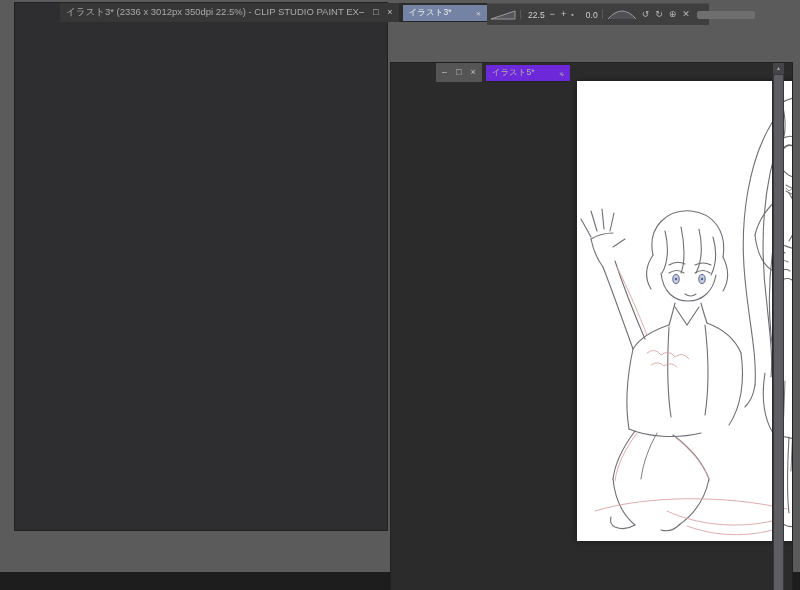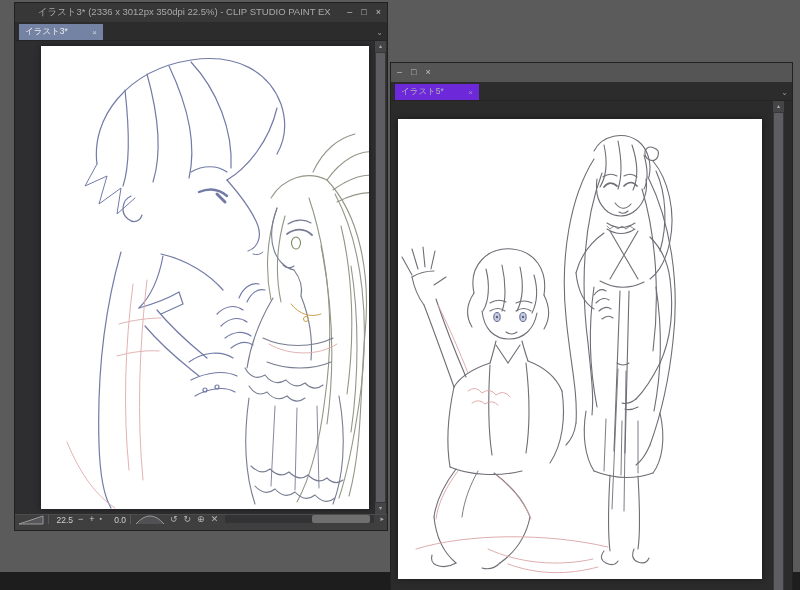--- a/index.html
+++ b/index.html
@@ -1,20 +1,20 @@
 <!DOCTYPE html>
 <html><head>
 <meta charset="utf-8">
 <style>
   html,body{margin:0;padding:0;background:#5b5b5b;}
   *{box-sizing:border-box;font-family:"Liberation Sans","DejaVu Sans",sans-serif;}
   .desktop{position:relative;width:800px;height:590px;overflow:hidden;background:#5b5b5b;}
   .bottom-strip{position:absolute;left:0;top:572px;width:800px;height:18px;background:#1d1d1d;}
 
-  .window{position:absolute;border:1px solid #212121;display:flex;flex-direction:column;}
+  .window{position:absolute;border:1px solid #212121;display:flex;flex-direction:row;padding-left:45px;}
   .win-left{left:14px;top:2px;width:374px;height:529px;background:#2e2e31;}
   .win-right{left:390px;top:62px;width:403px;height:560px;background:#2b2b2b;}
 
   .titlebar{height:19px;display:flex;align-items:center;padding:0 6px;flex:0 0 auto;}
   .titlebar.dim{background:#373737;}
   .titlebar.lit{background:#555555;}
   .title-text{flex:1;text-align:center;font-size:9.5px;white-space:nowrap;overflow:hidden;}
   .titlebar.dim .title-text{color:#a9a9a9;}
   .titlebar.lit .title-text{color:#d2d2d2;}
   .win-controls{display:flex;gap:9px;font-size:9px;color:#c3c3c3;line-height:1;}
@@ -36,21 +36,21 @@
   .page svg{display:block;width:100%;height:100%;}
 
   .vscroll{position:absolute;top:0;bottom:0;width:12px;background:#38383b;border-left:1px solid #2a2a2a;}
   .vs-left{right:1px;}
   .vs-right{right:8px;bottom:0;}
   .scroll-btn{position:absolute;left:0;width:11px;height:11px;background:#454548;color:#a8a8a8;font-size:6px;text-align:center;line-height:11px;}
   .scroll-btn.top{top:0;}
   .scroll-btn.bot{bottom:0;}
   .v-thumb{position:absolute;left:1px;right:1px;top:12px;bottom:12px;background:#5e5e62;border-radius:1px;}
 
-  .statusbar{height:16px;flex:0 0 auto;background:#3f3f3f;border-top:1px solid #4c4c4c;display:flex;font-size:8.5px;color:#c0c0c0;padding:0 3px;gap:4px;}
+  .statusbar{height:22px;flex:0 0 auto;background:#3f3f3f;border-top:1px solid #4c4c4c;display:flex;align-items:center;font-size:8.5px;color:#c0c0c0;padding:0 3px;gap:4px;}
   .sb-val{min-width:20px;text-align:right;color:#d0d0d0;}
   .sb-btn{color:#cccccc;font-size:9px;line-height:1;padding:0 1px;}
   .sb-sq{font-size:7px;color:#bbbbbb;}
   .sb-ico{font-size:9px;color:#b5b5b5;line-height:1;padding:0 1px;}
   .sb-divider{width:1px;height:9px;background:#5a5a5a;}
   .hscroll-track{flex:1;position:relative;height:8px;background:#333336;border-radius:1px;margin:0 2px;}
   .h-thumb{position:absolute;top:0;height:8px;left:58%;width:58px;background:#6f6f6f;border-radius:2px;}
   .sb-arrow{color:#a5a5a5;font-size:7px;line-height:1;}
   .slider-svg{display:block;}
 </style>

